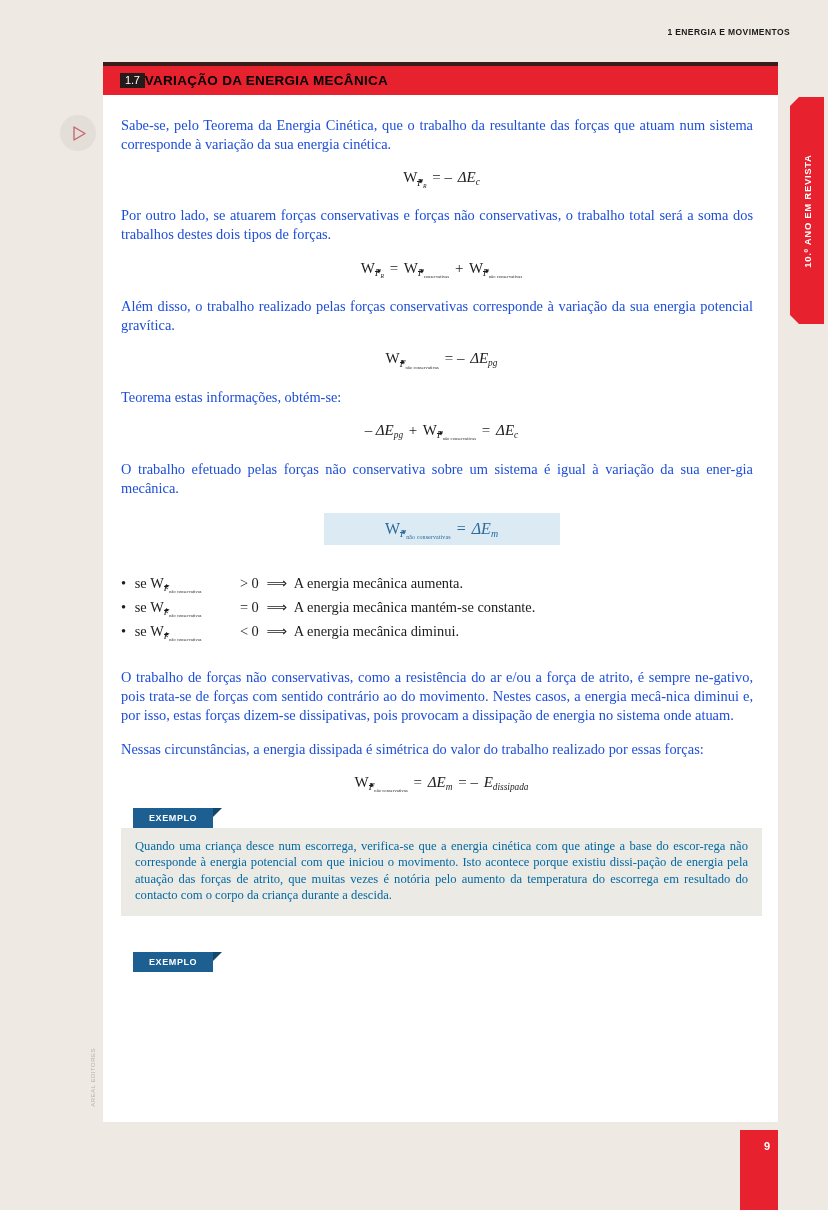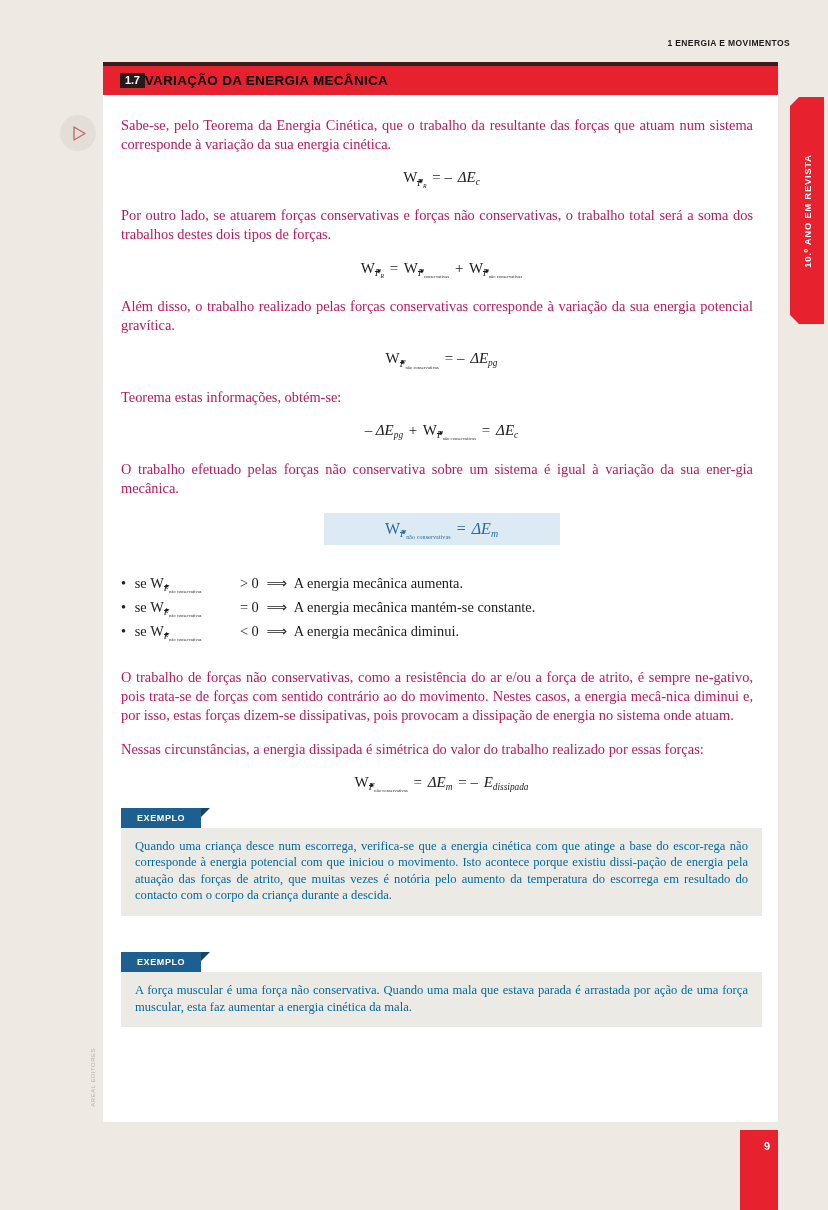--- a/index.html
+++ b/index.html
@@ -29,21 +29,21 @@
     top: 62px;
     width: 675px;
     height: 1060px;
     background: #ffffff;
   }
 
   
   .running-head {
     position: absolute;
     right: 38px;
-    top: 38px;
+    top: 27px;
     font-family: "Liberation Sans", sans-serif;
     font-size: 8.5px;
     font-weight: bold;
     letter-spacing: 0.4px;
     color: #1a1a1a;
     text-transform: uppercase;
   }
 
   
   .section-header {
@@ -64,21 +64,21 @@
     width: 100%;
     height: 4px;
     background: #3a1d18;
   }
   .section-num {
     margin-left: 17px;
     background: #241b1a;
     color: #ffffff;
     font-family: "Liberation Sans", sans-serif;
     font-size: 11px;
-    font-weight: bold;
+    font-weight: normal;
     padding: 2px 5px 2px 5px;
     line-height: 1;
     letter-spacing: -0.2px;
     text-align: right;
   }
   .section-title {
     margin-left: 0;
     color: #000000;
     font-family: "Liberation Sans", sans-serif;
     font-size: 13.5px;
@@ -177,21 +177,21 @@
   .content {
     position: absolute;
     left: 121px;
     top: 116px;
     width: 641px;
   }
   p.body {
     margin: 0 9px 0 0;
     font-size: 14.4px;
     line-height: 1.33;
-    color: #be185d;
+    color: #1d4ed8;
     text-align: justify;
     text-justify: inter-word;
     hyphens: manual;
   }
   .gap-lg { height: 20px; }
   .gap-md { height: 15px; }
   .gap-sm { height: 10px; }
 
   
   .formula {
@@ -282,21 +282,21 @@
   .example-tag {
     position: relative;
     display: inline-block;
     background: #1c5f90;
     color: #ffffff;
     font-family: "Liberation Sans", sans-serif;
     font-size: 9px;
     font-weight: bold;
     letter-spacing: 0.6px;
     padding: 5px 16px 5px 16px;
-    margin-left: 0px;
+    margin-left: 12px;
   }
   .example-tag .corner {
     position: absolute;
     right: -9px;
     top: 0;
     width: 0;
     height: 0;
     border-left: 9px solid #14456a;
     border-bottom: 9px solid transparent;
   }
@@ -469,19 +469,16 @@
     </div>
 
     <div class="gap-lg"></div>
     <div class="gap-md"></div>
 
     <div>
       <span class="example-tag">
         <span>EXEMPLO</span>
         <span class="corner"></span>
       </span>
-      <div class="example-body">
-        <p>A força muscular é uma força não conservativa. Quando uma mala que estava parada é arrastada por ação de uma força muscular, esta faz aumentar a energia cinética da mala.</p>
-      </div>
     </div>
 
   </div>
 </div>
 
 </body></html>

